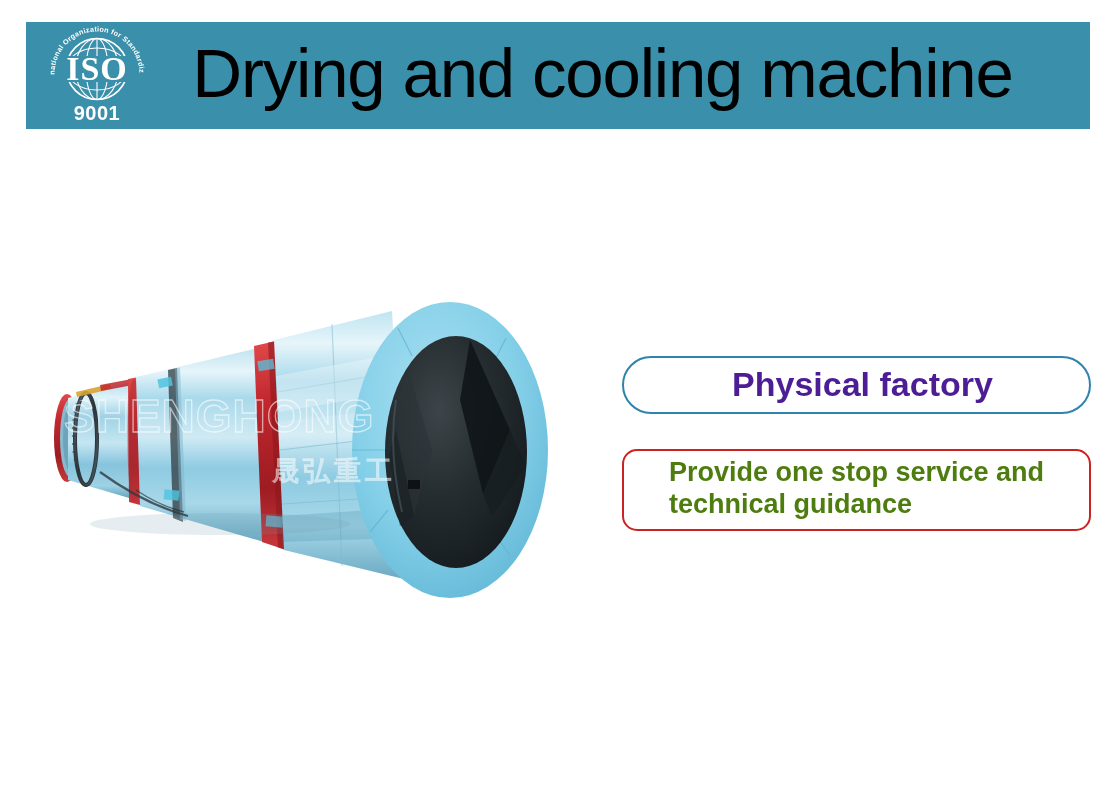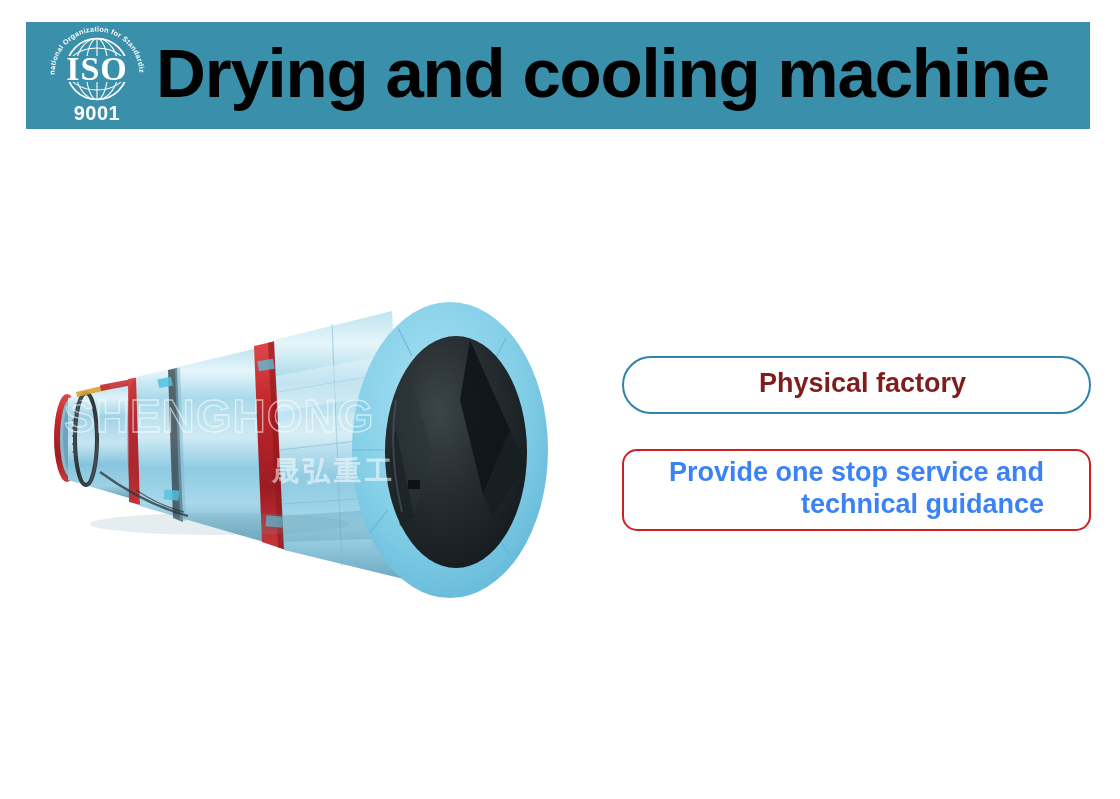--- a/index.html
+++ b/index.html
@@ -39,21 +39,21 @@
     margin-left: 19px;
     margin-top: 1px;
   }
   #iso-logo svg { display: block; }
 
   
   #page-title {
     flex: 1 1 auto;
     color: #000000;
     font-family: "Liberation Sans", sans-serif;
-    font-weight: bold;
+    font-weight: normal;
     font-size: 69px;
     line-height: 1;
     letter-spacing: -1.2px;
     text-align: center;
     padding-right: 34px;
     padding-bottom: 4px;
     white-space: nowrap;
   }
 
   
@@ -95,49 +95,49 @@
     width: 469px;
     height: 58px;
     border: 2.5px solid #3083ad;
     border-radius: 30px;
     background: #ffffff;
     display: flex;
     align-items: center;
     justify-content: center;
   }
   #physical-factory-label {
-    color: #7f1d1d;
+    color: #4c1d95;
     font-family: "Liberation Sans", sans-serif;
     font-weight: bold;
-    font-size: 27px;
+    font-size: 34px;
     line-height: 1;
     letter-spacing: 0px;
     padding-bottom: 3px;
     padding-left: 12px;
   }
 
   #service-box {
     box-sizing: border-box;
     margin-top: 35px;
     width: 469px;
     height: 82px;
     border: 2.5px solid #cc2222;
     border-radius: 15px;
     background: #ffffff;
     display: flex;
     align-items: center;
     justify-content: center;
   }
   #service-label {
-    color: #3b82f6;
+    color: #4d7c0f;
     font-family: "Liberation Sans", sans-serif;
     font-weight: bold;
     font-size: 27px;
     line-height: 1.18;
-    text-align: right;
+    text-align: left;
     padding: 0 10px 2px 10px;
   }
 </style>
 </head>
 <body>
 
 <div id="header-bar">
 
   <div id="iso-logo">
     <svg width="104" height="104" viewBox="0 0 104 104">

